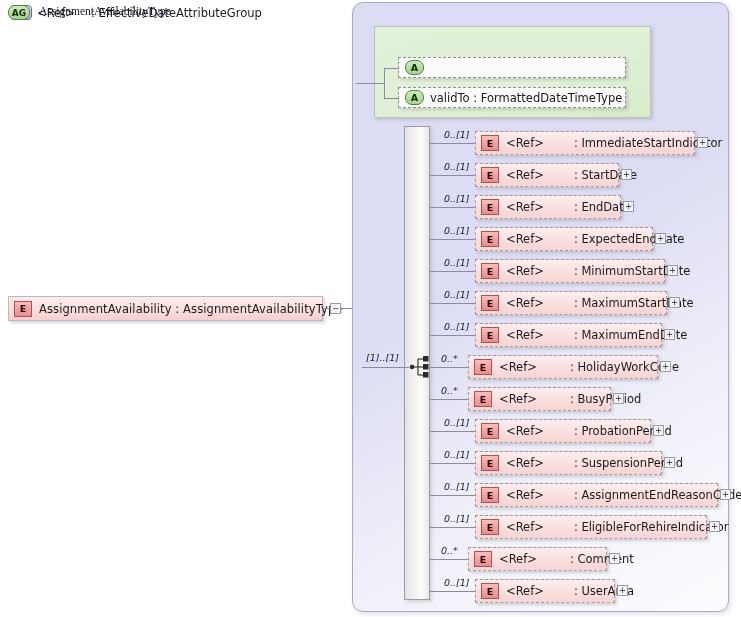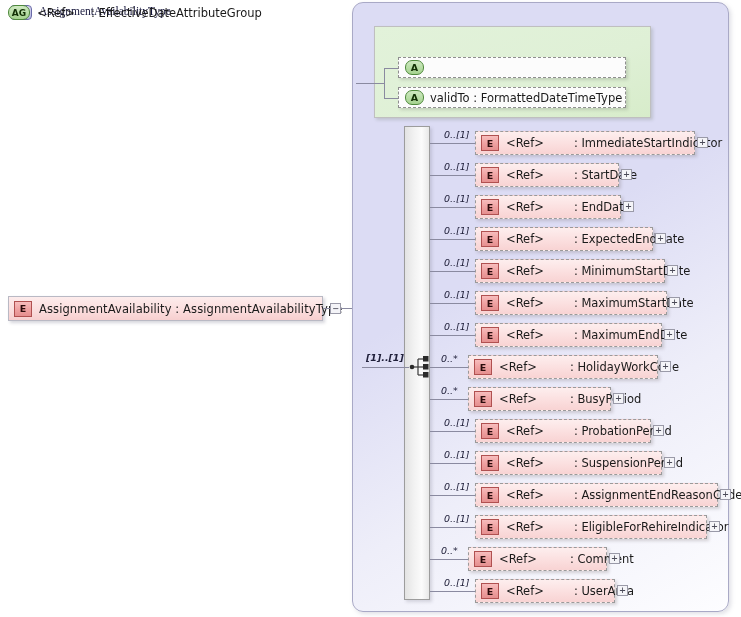--- a/index.html
+++ b/index.html
@@ -199,21 +199,21 @@
     <span class="ico-A">A</span>
   </div>
   <div class="attr-row" style="left:398px; top:87px; width:228px;">
     <span class="ico-A">A</span>
     <span class="lbl">validTo   : FormattedDateTimeType</span>
   </div>
 
   <div class="grey-bar"></div>
 
   <div class="hline" style="left:362px; top:367px; width:47px;"></div>
-  <span class="card" style="left:366px; top:352px;font-weight:bold;">[1]..[1]</span>
+  <span class="card" style="left:366px; top:352px;">[1]..[1]</span>
 
   <svg class="seq-ico" viewBox="0 0 22 26">
     <line x1="2" y1="13" x2="9" y2="13" stroke="#3a3a3a" stroke-width="1.2"></line>
     <line x1="9" y1="5" x2="9" y2="21" stroke="#3a3a3a" stroke-width="1.2"></line>
     <line x1="9" y1="5" x2="15" y2="5" stroke="#3a3a3a" stroke-width="1.2"></line>
     <line x1="9" y1="13" x2="15" y2="13" stroke="#3a3a3a" stroke-width="1.2"></line>
     <line x1="9" y1="21" x2="15" y2="21" stroke="#3a3a3a" stroke-width="1.2"></line>
     <circle cx="3" cy="13" r="2.3" fill="#2b2b2b"></circle>
     <rect x="14" y="2" width="5.5" height="5.5" fill="#2b2b2b"></rect>
     <rect x="14" y="10" width="5.5" height="5.5" fill="#2b2b2b"></rect>

